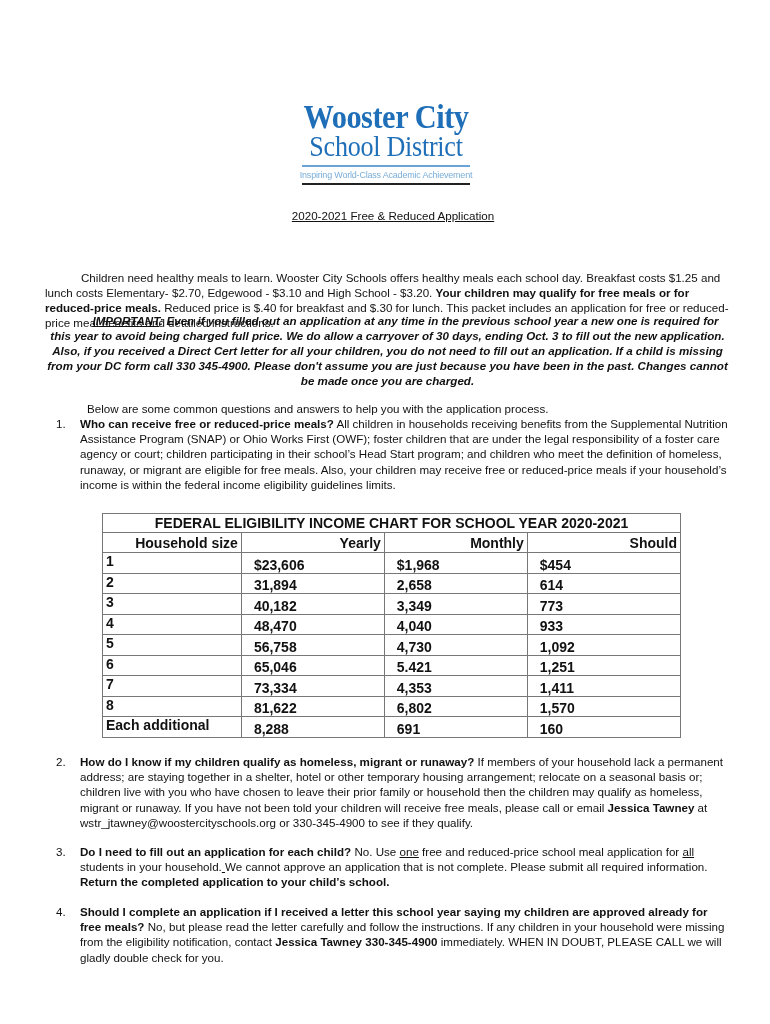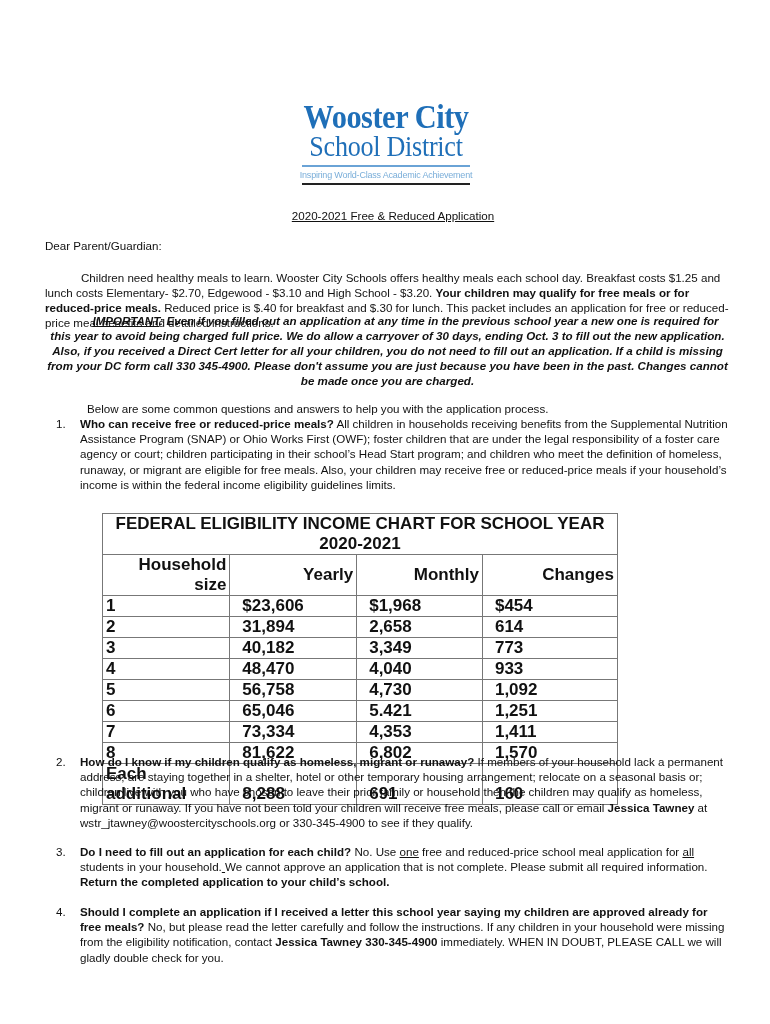--- a/index.html
+++ b/index.html
@@ -31,22 +31,22 @@
     .qa .num { position: absolute; left: 0; top: 0; width: 24px; }
     .qa .body { margin-left: 24px; }
     .q1 { top: 416px; }
     .q2 { top: 754px; }
     .q3 { top: 844px; }
     .q4 { top: 904px; }
     b { font-weight: bold; }
     u { text-decoration: underline; }
 
     
-    .income-table { position: absolute; left: 102px; top: 513px; width: 516px;
-      border-collapse: collapse; font-weight: bold; font-size: 17px; }
+    .income-table { position: absolute; left: 102px; top: 513px; width: 579px;
+      border-collapse: collapse; font-weight: bold; font-size: 14px; }
     .income-table td, .income-table th { border: 1.5px solid #777; padding: 0 3px; height: 19px; }
     .income-table .title-cell { text-align: center; font-weight: bold; height: 18px; }
     .income-table .hdr { text-align: right; font-weight: bold; }
     .income-table .size { text-align: left; vertical-align: top; height: 19.5px; }
     .income-table .val { text-align: left; vertical-align: bottom; padding-left: 12px; }
     .col1 { width: 136px; } .col2 { width: 140px; } .col3 { width: 140px; } .col4 { width: 150px; }
   </style>
 </head>
 <body>
 
@@ -55,21 +55,20 @@
   <div class="logo">
     <div class="logo-line1">Wooster City</div>
     <div class="logo-line2">School District</div>
     <div class="logo-rule-top"></div>
     <div class="logo-tag">Inspiring World-Class Academic Achievement</div>
     <div class="logo-rule-bot"></div>
   </div>
 
   <div class="doc-title">2020-2021 Free &amp; Reduced Application</div>
 
-  <div class="text-block salutation">Dear Parent/Guardian:</div>
 
   <div class="text-block intro"><span>Children need healthy meals to learn. Wooster City Schools offers healthy meals each school day. Breakfast costs $1.25 and lunch costs Elementary- $2.70, Edgewood - $3.10 and High School - $3.20. </span><b>Your children may qualify for free meals or for reduced-price meals.</b><span> Reduced price is $.40 for breakfast and $.30 for lunch. This packet includes an application for free or reduced-price meal benefits and detailed instructions.</span></div>
 
   <div class="text-block important"><span class="lbl">IMPORTANT</span><span>: Even if you filled out an application at any time in the previous school year a new one is required for this year to avoid being charged full price. We do allow a carryover of 30 days, ending Oct. 3 to fill out the new application.  Also, if you received a Direct Cert letter for all your children, you do not need to fill out an application. If a child is missing from your DC form call 330 345-4900.  Please don't assume you are just because you have been in the past.  Changes cannot be made once you are charged.</span></div>
 
   <div class="text-block below">Below are some common questions and answers to help you with the application process.</div>
 
   <div class="qa q1">
     <span class="num">1.</span>
     <div class="body"><b>Who can receive free or reduced-price meals?</b><span> All children in households receiving benefits from the Supplemental Nutrition Assistance Program (SNAP) or Ohio Works First (OWF); foster children that are under the legal responsibility of a foster care agency or court; children participating in their school’s Head Start program; and children who meet the definition of homeless, runaway, or migrant are eligible for free meals. Also, your children may receive free or reduced-price meals if your household’s income is within the federal income eligibility guidelines limits.</span></div>
@@ -83,21 +82,21 @@
         <col class="col4">
       </colgroup>
     <tbody>
         <tr>
       <td colspan="4" class="title-cell">FEDERAL ELIGIBILITY INCOME CHART FOR SCHOOL YEAR 2020-2021</td>
     </tr>
     <tr>
       <td class="hdr">Household size</td>
       <td class="hdr">Yearly</td>
       <td class="hdr">Monthly</td>
-      <td class="hdr">Changes</td>
+      <td class="hdr">Should</td>
     </tr>
     </tbody>
       <tbody id="income-rows">
         <tr>
           <td class="size">1</td>
           <td class="val">$23,606</td>
           <td class="val">$1,968</td>
           <td class="val">$454</td>
         </tr>
         <tr>

